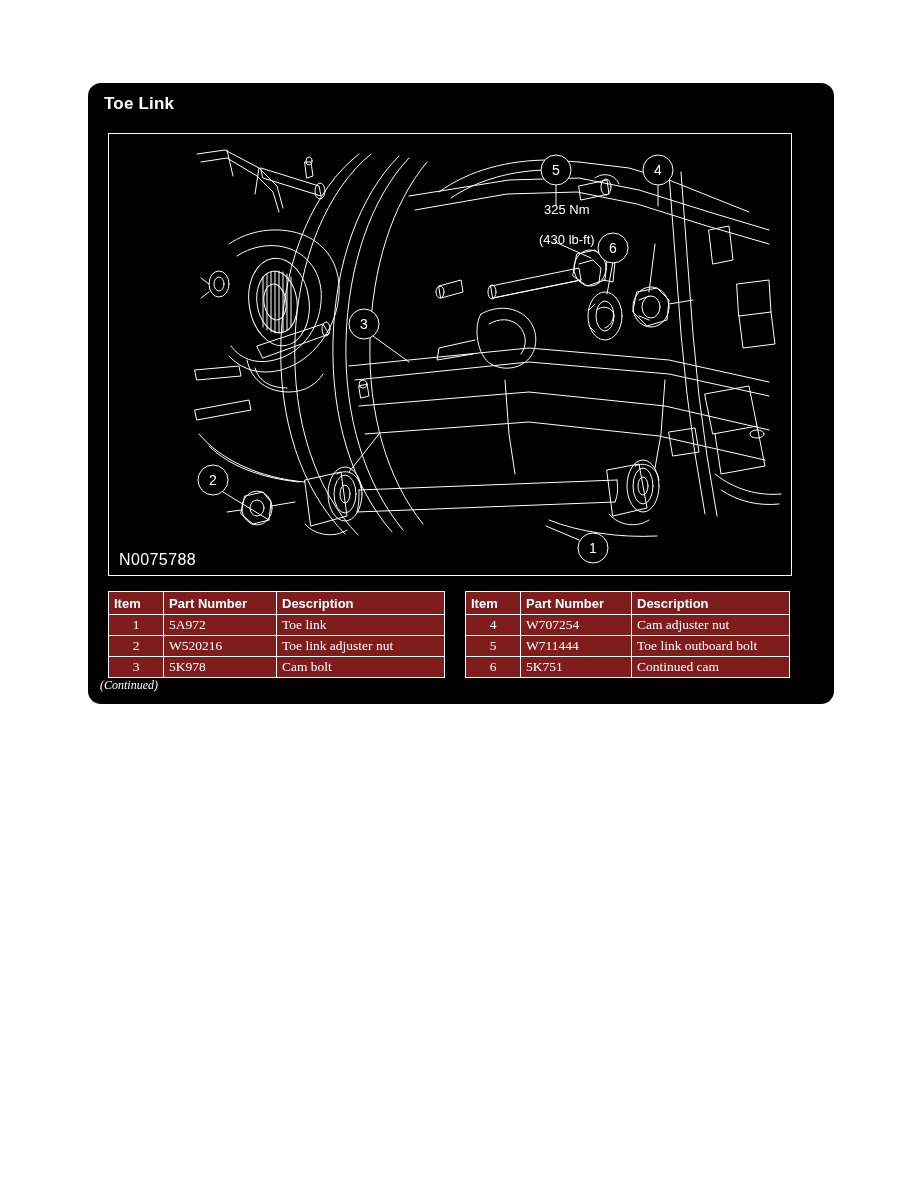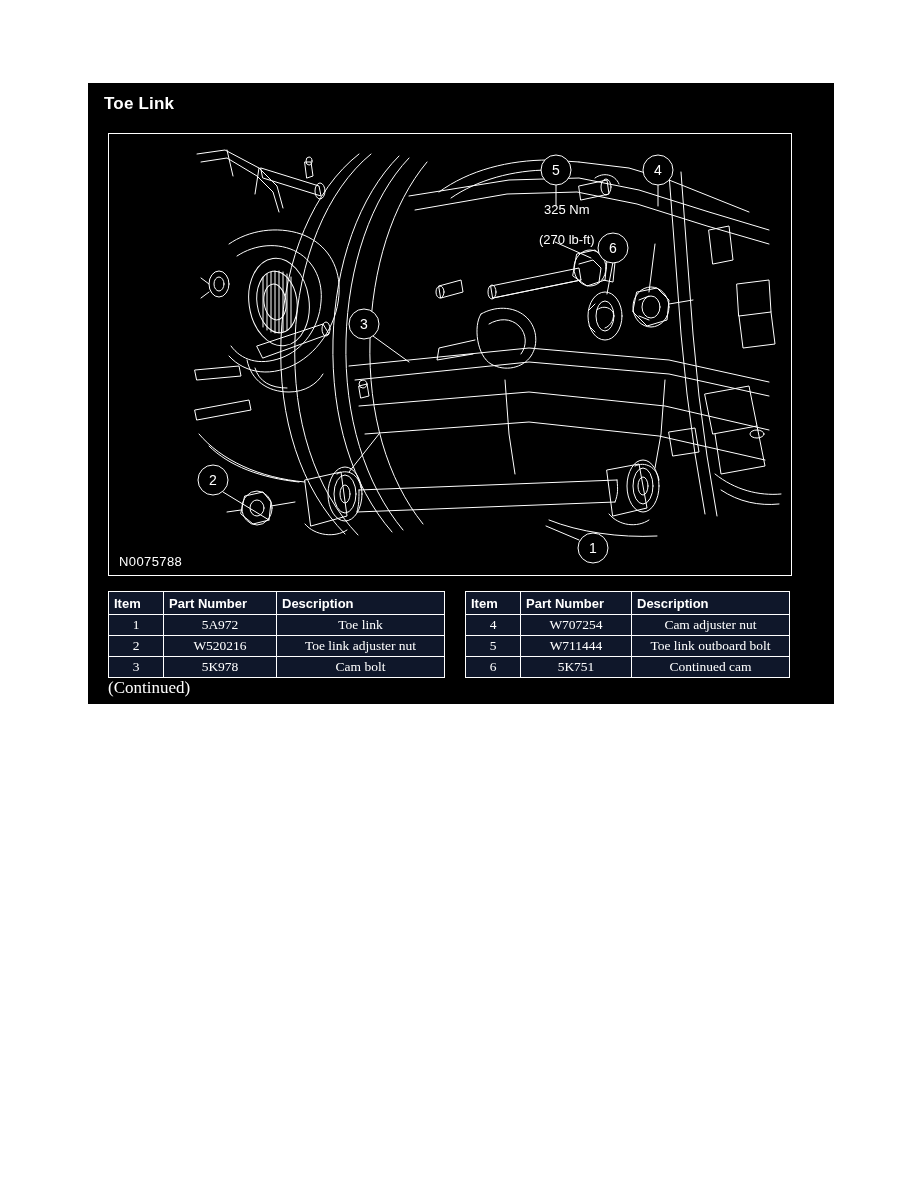--- a/index.html
+++ b/index.html
@@ -16,20 +16,21 @@
   }
 
   
   #panel {
     position: absolute;
     left: 88px;
     top: 83px;
     width: 746px;
     height: 621px;
     background: #000000;
+    border-radius: 13px;
   }
 
   
   #section-title {
     position: absolute;
     left: 16px;
     top: 11px;
     color: #ffffff;
     font-family: "Liberation Sans", sans-serif;
     font-size: 17px;
@@ -55,21 +56,21 @@
     width: 682px;
     height: 441px;
     display: block;
   }
   #figure-id {
     position: absolute;
     left: 10px;
     bottom: 6px;
     color: #ffffff;
     font-family: "Liberation Sans", sans-serif;
-    font-size: 13px;
+    font-size: 16px;
     letter-spacing: 0.4px;
   }
 
   
   .torque {
     position: absolute;
     color: #ffffff;
     font-family: "Liberation Sans", sans-serif;
     font-size: 13px;
     line-height: 15px;
@@ -77,21 +78,21 @@
     white-space: pre;
     pointer-events: none;
   }
   #torque-5 { left: 392px; top: 53px; width: 110px; }
   #torque-4 { left: 490px; top: 53px; width: 110px; }
 
   
   .parts-table {
     position: absolute;
     border-collapse: collapse;
-    background: #0f172a;
+    background: #7f1d1d;
     table-layout: fixed;
   }
   #table-left  { left: 20px;  top: 508px; width: 337px; }
   #table-right { left: 377px; top: 508px; width: 325px; }
 
   .parts-table th,
   .parts-table td {
     border: 1px solid #ffffff;
     color: #ffffff;
     padding: 1px 5px;
@@ -101,36 +102,37 @@
   .parts-table th {
     font-family: "Liberation Sans", sans-serif;
     font-size: 13px;
     font-weight: bold;
     text-align: left;
     height: 20px;
   }
   .parts-table td {
     font-family: "Liberation Serif", serif;
     font-size: 13.5px;
-    text-align: center;
+    text-align: left;
   }
   .col-item   { width: 44px; }
   .col-part   { width: 102px; }
   .parts-table td.col-item { text-align: center; }
   #table-right .col-item { width: 44px; }
   #table-right .col-part { width: 100px; }
 
   
   #continued {
     position: absolute;
-    left: 20px;
+    left: 12px;
     top: 595px;
     color: #ffffff;
     font-family: "Liberation Serif", serif;
-    font-size: 17px;
+    font-style: italic;
+    font-size: 12px;
   }
 </style>
 </head>
 <body>
 
 <div id="panel">
 
   <div id="section-title">Toe Link</div>
 
   <div id="figure">
@@ -299,21 +301,21 @@
         </g>
         <g>
           <circle cx="504" cy="114" r="15" fill="#000000" stroke="#ffffff" stroke-width="1"></circle>
           <text x="504" y="119" fill="#ffffff" font-family="Liberation Sans, sans-serif" font-size="14" text-anchor="middle">6</text>
         </g>
       </g>
     </svg>
 
     <div class="torque" id="torque-5">
       <span>325 Nm</span><br>
-      <span>(270 lb-ft)</span>
+      <span>(430 lb-ft)</span>
     </div>
 
 
     <div id="figure-id">N0075788</div>
   </div>
 
   <table class="parts-table" id="table-left">
     <thead>
       <tr>
         <th class="col-item">Item</th>

